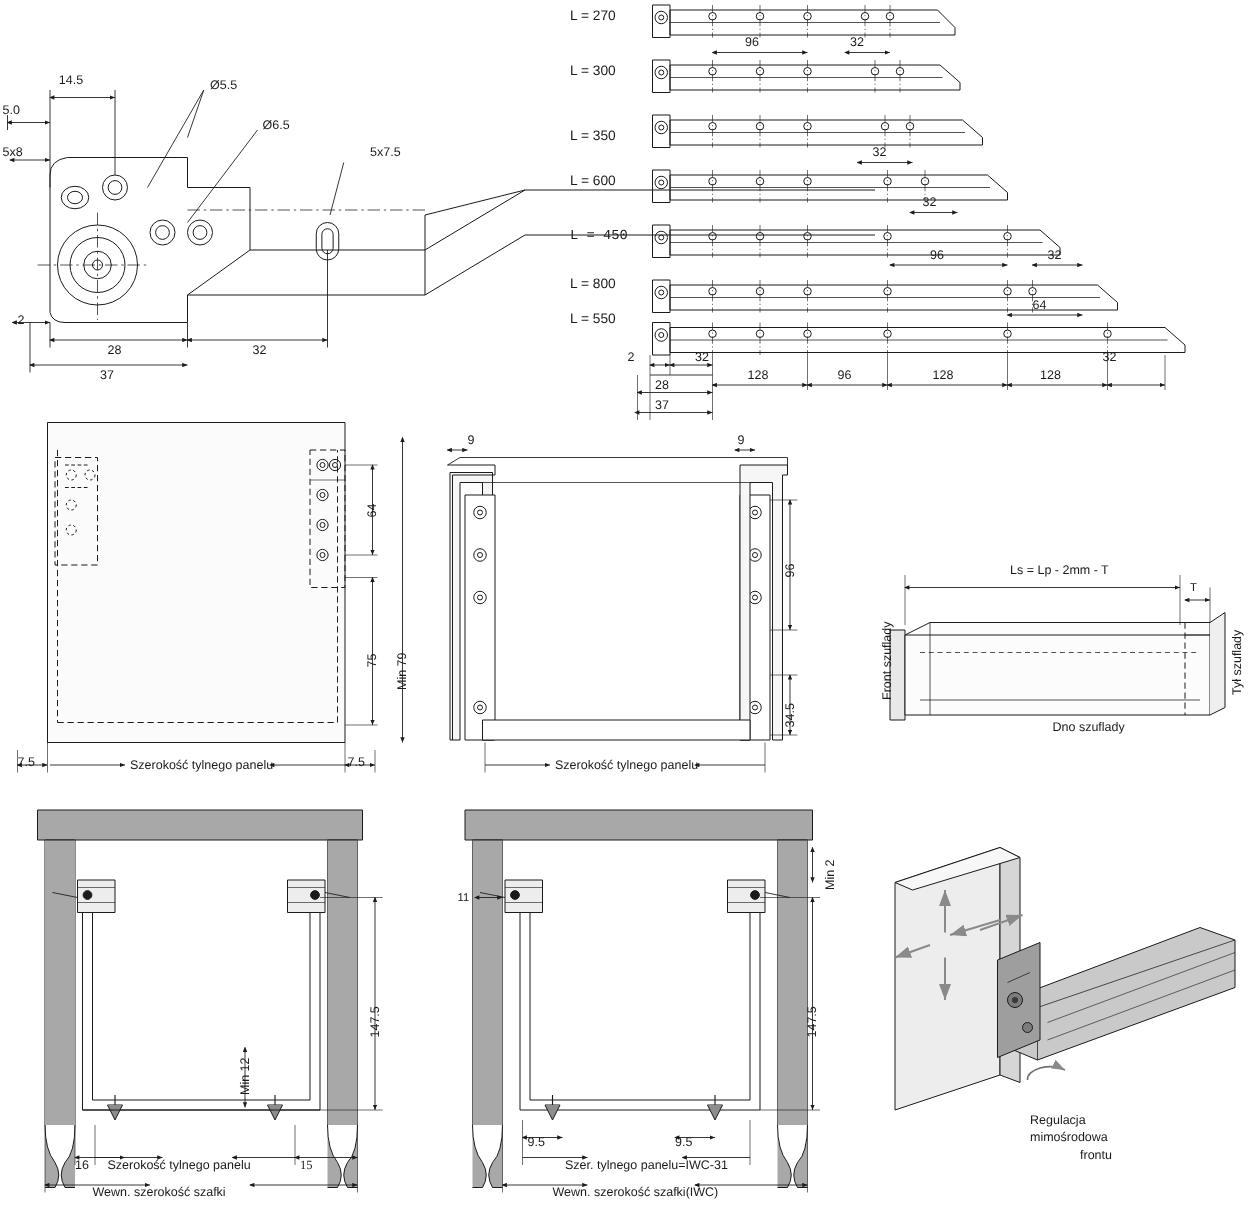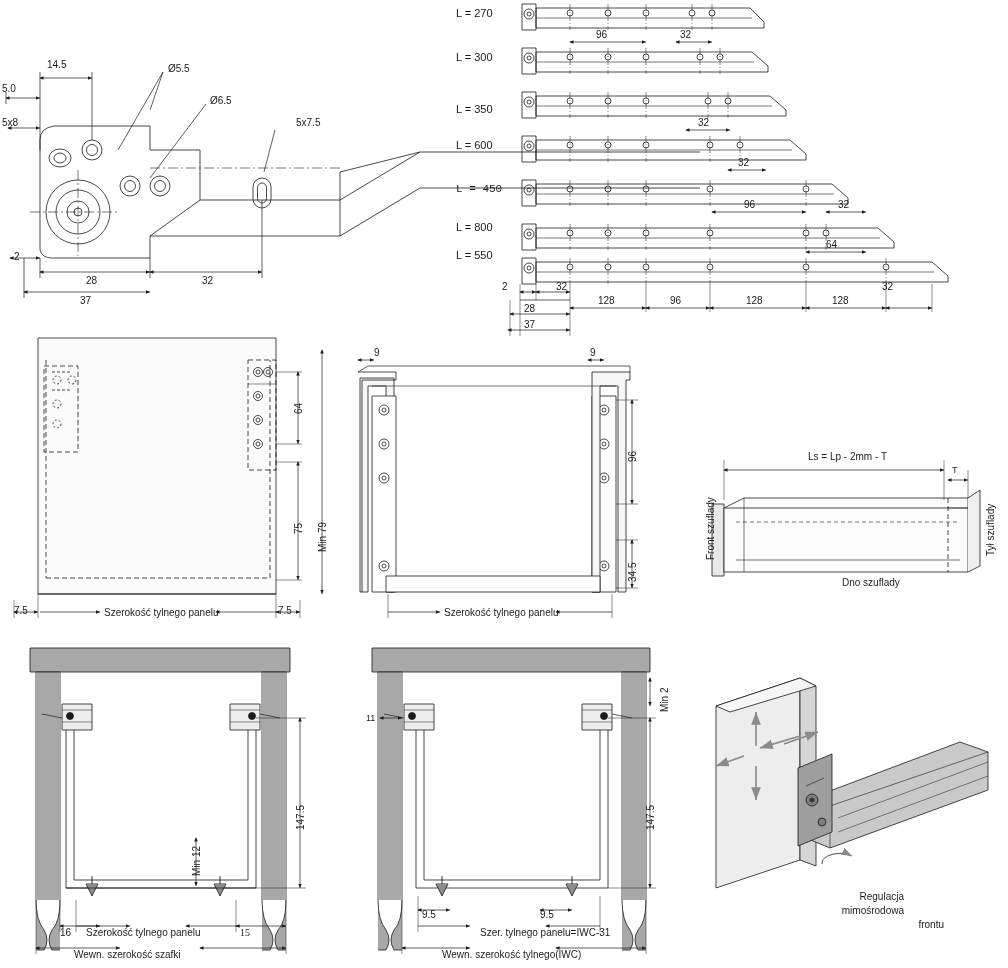--- a/index.html
+++ b/index.html
@@ -16,21 +16,21 @@
   .lbl{
     position:absolute;
     font-size:10px;
     color:#1b1b1b;
     white-space:nowrap;
     line-height:1.05;
   }
   .lbl.sm{font-size:9px;}
   .lbl.md{font-size:11px;}
   .lbl.rot{transform-origin:0 0;}
-  .lbl.c{text-align:right;}
+  .lbl.c{text-align:left;}
 </style>
 </head>
 <body>
 
 <div class="sheet">
 
 <svg class="dwg" viewBox="0 0 1008 968">
   <defs>
     <marker id="ar" markerWidth="7" markerHeight="7" refX="6" refY="2.5" orient="auto">
       <path d="M0,0 L6,2.5 L0,5 z" fill="#1b1b1b"></path>
@@ -491,20 +491,20 @@
 <div class="lbl" style="left:60px;top:928px;">16</div>
 <div class="lbl" style="left:240px;top:928px;font-family:Liberation Serif, serif;">15</div>
 <div class="lbl" style="left:86px;top:928px;">Szerokość tylnego panelu</div>
 <div class="lbl" style="left:74px;top:950px;">Wewn. szerokość szafki</div>
 
 <div class="lbl rot" style="left:646px;top:830px;transform:rotate(-90deg);">147.5</div>
 <div class="lbl rot" style="left:660px;top:712px;transform:rotate(-90deg);">Min 2</div>
 <div class="lbl sm" style="left:366px;top:714px;">11</div>
 <div class="lbl" style="left:422px;top:910px;">9.5</div>
 <div class="lbl" style="left:540px;top:910px;">9.5</div>
-<div class="lbl" style="left:452px;top:928px;margin-left:28px;">Szer. tylnego panelu=IWC-31</div>
-<div class="lbl" style="left:442px;top:950px;">Wewn. szerokość tylnego(IWC)</div>
+<div class="lbl" style="left:452px;top:928px;">Szer. tylnego panelu=IWC-31</div>
+<div class="lbl" style="left:442px;top:950px;">Wewn. szerokość szafki(IWC)</div>
 
 <div class="lbl c" style="left:824px;top:892px;width:80px;">Regulacja</div>
 <div class="lbl c" style="left:824px;top:906px;width:80px;">mimośrodowa</div>
 <div class="lbl c" style="left:864px;top:920px;width:80px;">frontu</div>
 
 </div>
 
 </body></html>

